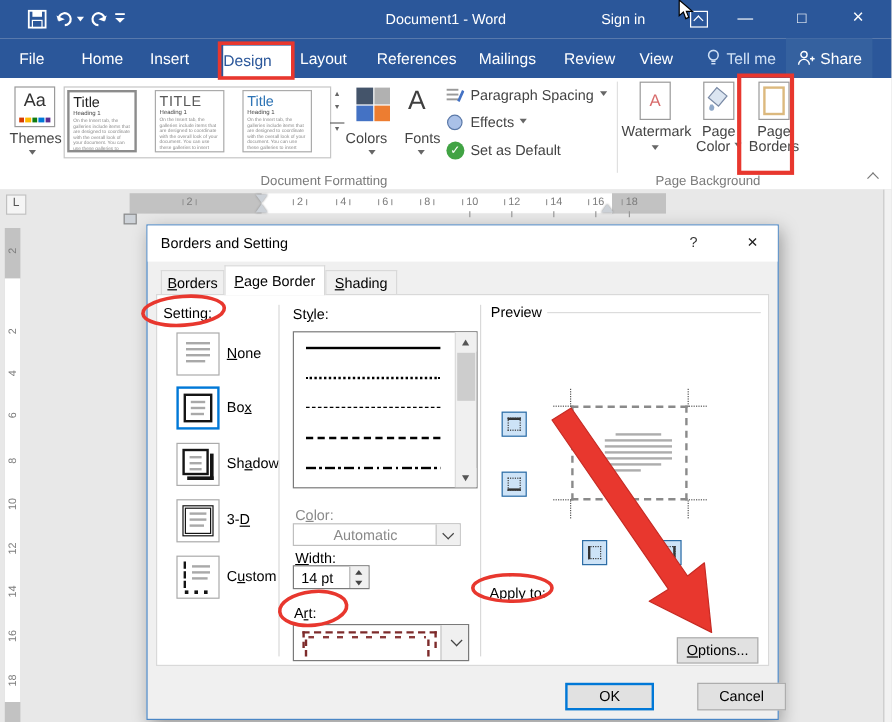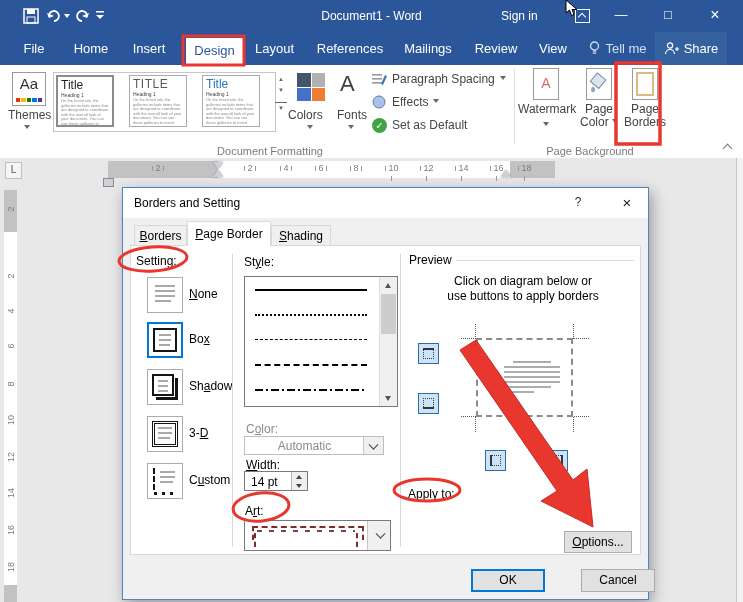--- a/index.html
+++ b/index.html
@@ -10,21 +10,21 @@
   
   #titlebar{position:absolute;left:0;top:0;width:743px;height:32px;background:#2b579a;color:#fff}
   #titlebar .qat-icon{position:absolute;top:7px}
   #app-title{position:absolute;left:0;right:0;top:9px;text-align:center;font-size:12px;color:#fff;pointer-events:none}
   #signin{position:absolute;left:501px;top:9px;font-size:12px;color:#fff}
   .winbtn{position:absolute;top:0;height:32px;line-height:30px;text-align:center;font-size:13px;color:#fff}
   #ribbonopts{position:absolute;left:575px;top:9px;width:13px;height:12px;border:1px solid #fff}
   #ribbonopts i{position:absolute;left:3px;top:4px;width:5px;height:5px;border-left:1.5px solid #fff;border-top:1.5px solid #fff;transform:rotate(45deg)}
   
   #tabrow{position:absolute;left:0;top:32px;width:743px;height:33px;background:#2b579a}
-  .rtab{position:absolute;top:0;height:33px;line-height:33px;text-align:center;font-size:13px;color:#fff;cursor:default}
+  .rtab{position:absolute;top:0;height:33px;line-height:33px;font-size:13px;color:#fff;cursor:default}
   .rtab.active{top:6px;height:27px;line-height:25px;background:#fff;color:#2b579a}
   #tab-tellme,#tab-share{display:flex;align-items:center;gap:5px;justify-content:center}
   #tab-tellme{color:#cfe0f5}
   #tab-share{background:#35619f}
   
   #ribbon{position:absolute;left:0;top:65px;width:743px;height:93px;background:#fff;border-bottom:1px solid #d2d2d2}
   .grouplabel{position:absolute;top:80px;font-size:11px;color:#7a7a7a;text-align:center}
   .ribbonbtn-label{font-size:12px;color:#444}
   .dda{display:inline-block;width:0;height:0;border:3.5px solid transparent;border-top:4px solid #666;vertical-align:middle}
   #themes-icon{position:absolute;left:12px;top:7px;width:32px;height:32px;border:1px solid #9a9a9a;background:#fff;text-align:center}
@@ -477,24 +477,20 @@
     </div>
     <span class="cbtn">
         <i class="chev"></i>
       </span>
   </div>
 
   <div style="position:absolute;left:277px;top:66px;height:293px;width:1px;background:#d9d9d9"></div>
 
   <span class="dlabel" style="left:286px;top:65px">Preview</span>
   <div id="pv-line"></div>
-  <div id="pv-instr">
-    <div>Click on diagram below or</div>
-    <div>use buttons to apply borders</div>
-  </div>
 
   <div class="pbtn" style="left:295px;top:155px">
       <span class="solid" style="left:4px;right:4px;top:4px;height:2px"></span>
     </div>
   <div class="pbtn" style="left:295px;top:205px">
       <span class="solid" style="left:4px;right:4px;bottom:4px;height:2px"></span>
     </div>
   <div class="pbtn" style="left:362px;top:262px">
       <span class="solid" style="left:4px;top:4px;bottom:4px;width:2px"></span>
     </div>

